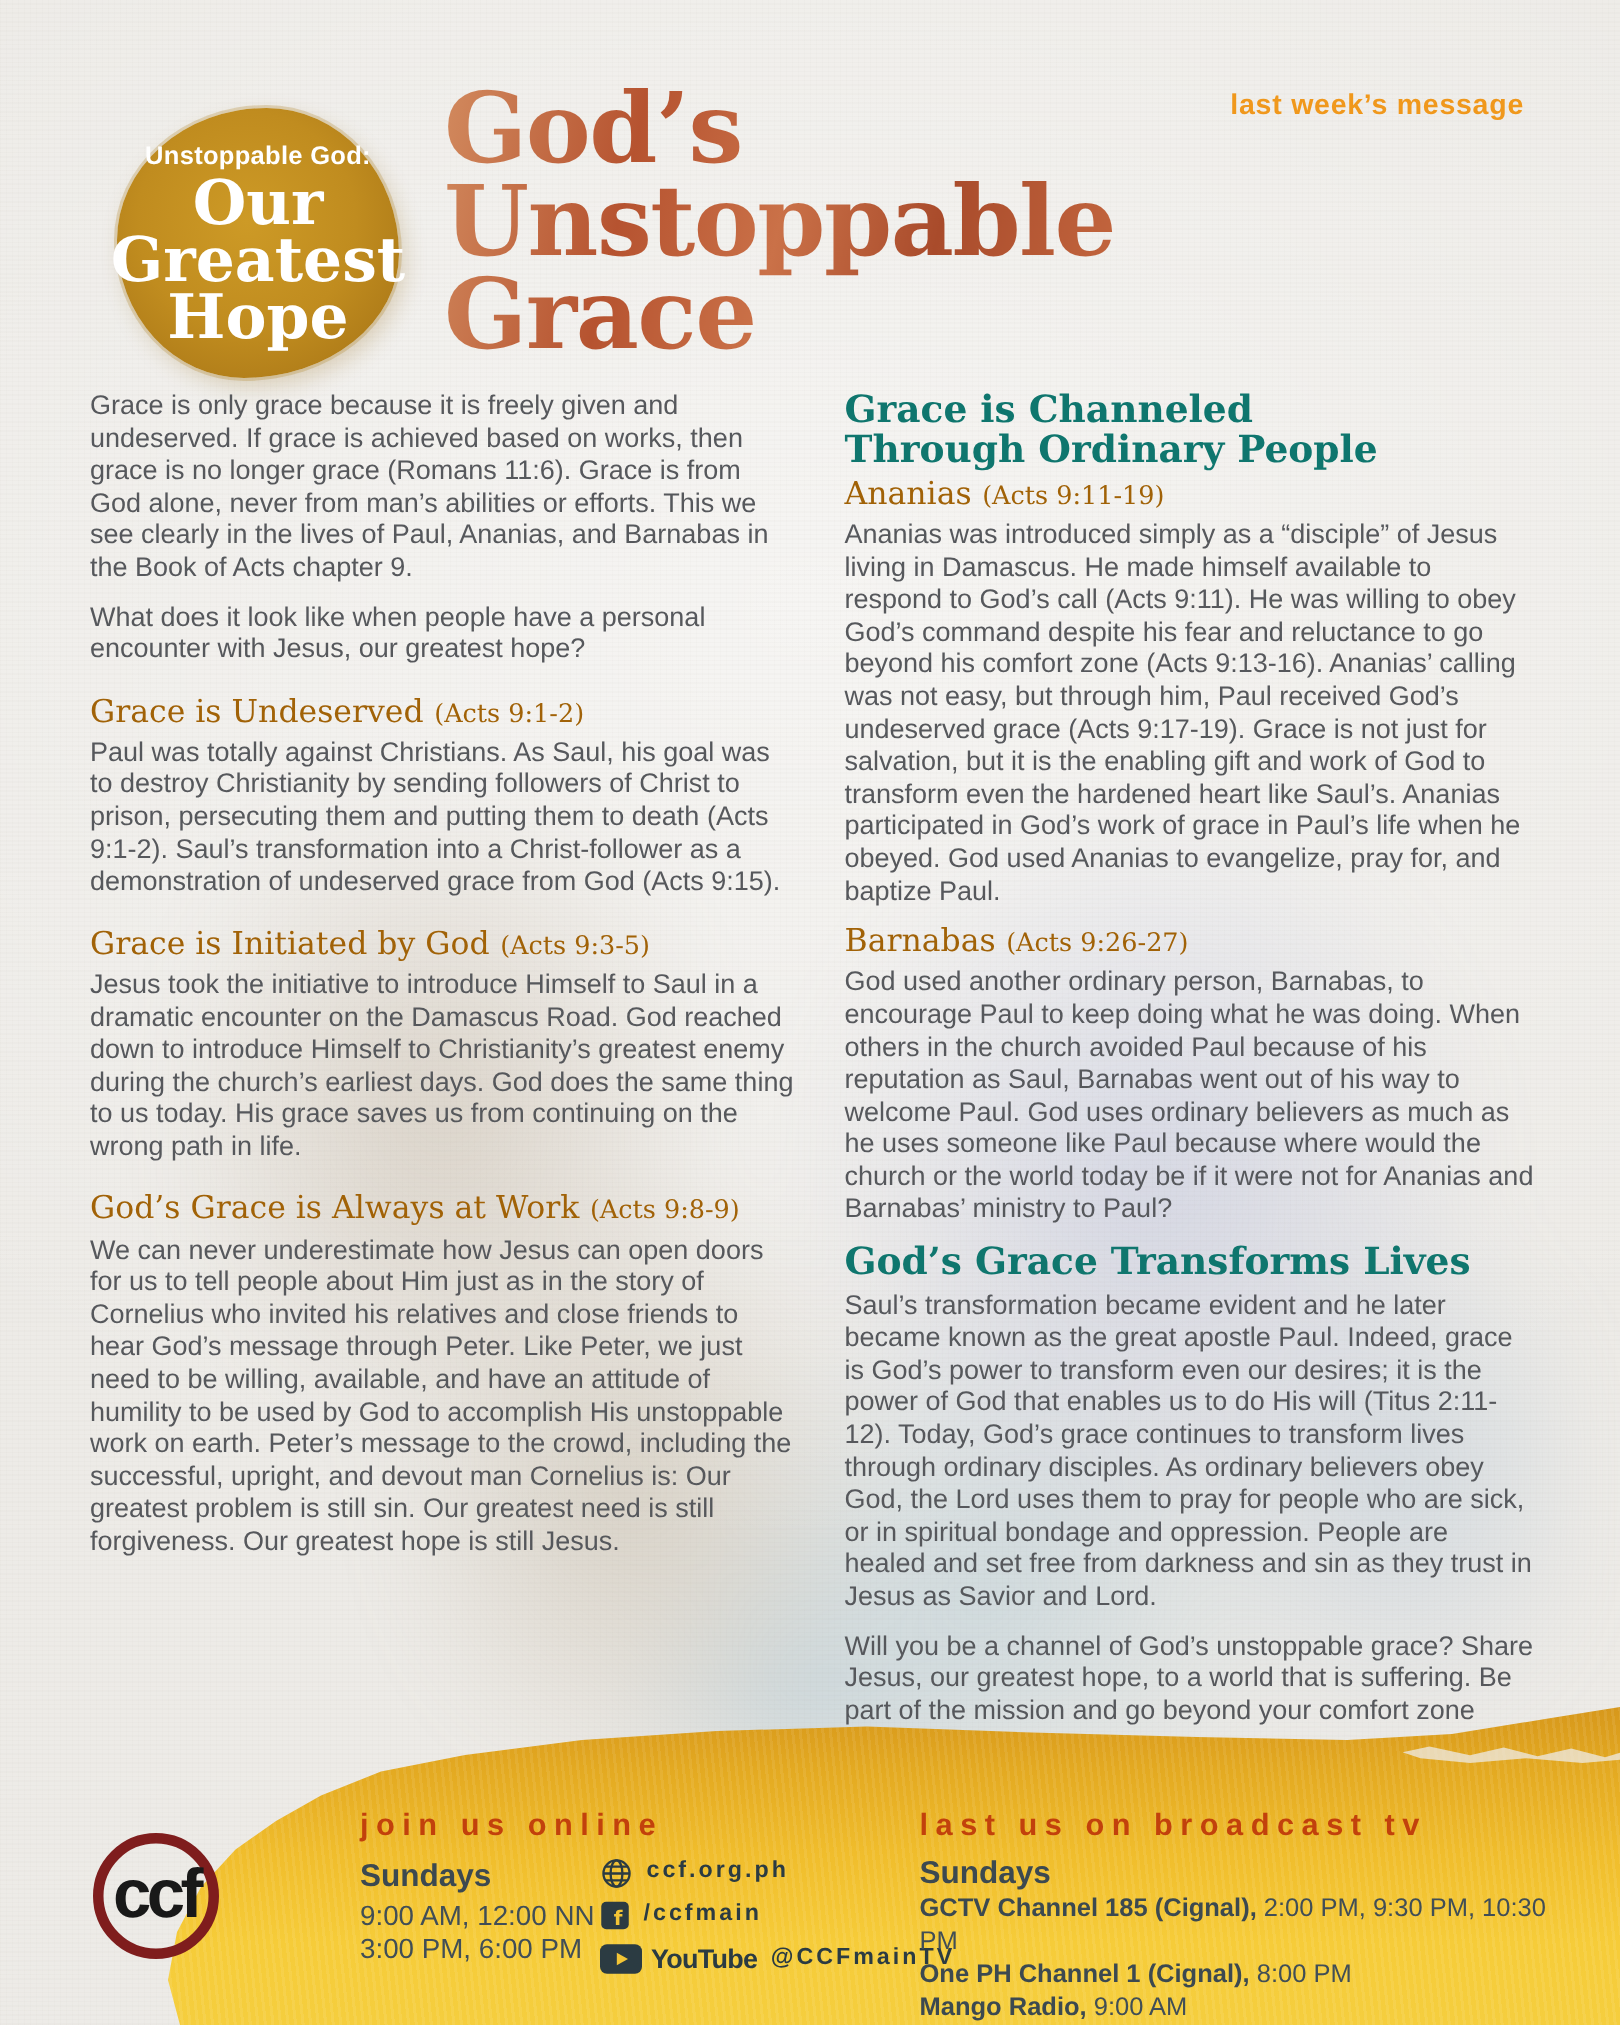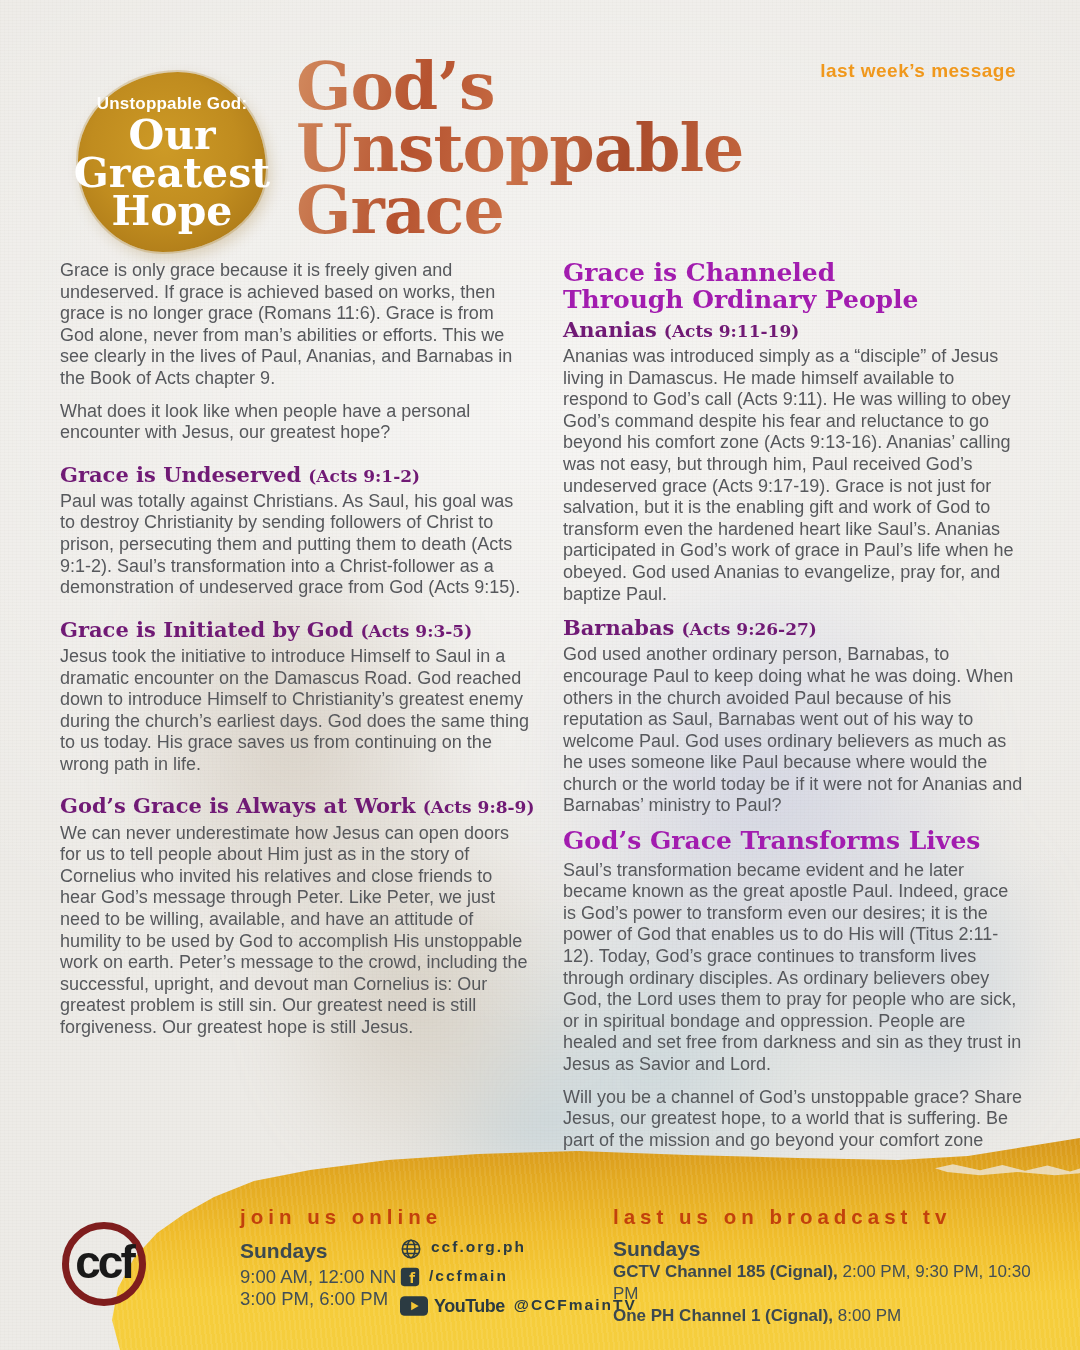--- a/index.html
+++ b/index.html
@@ -31,23 +31,23 @@
     background:linear-gradient(103deg,#d28a5e 0%,#b65330 28%,#ca7148 50%,#a94b2b 72%,#c56840 100%);
     -webkit-background-clip:text;background-clip:text;color:transparent;}
   .badge{position:absolute;right:64px;top:60px;color:#f0981c;font-weight:bold;font-size:19px;letter-spacing:.5px;}
   
   .col{position:absolute;top:260px;color:#56585c;font-size:18px;line-height:21.6px;}
   .col-left{left:60px;width:472px;}
   .col-right{left:563px;width:460px;}
   .col p{margin:0 0 11px 0;}
   .sec{margin-top:19px;}
   .sec-r{margin-top:10px;}
-  h3{margin:0 0 5px 0;font-family:"DejaVu Serif","Liberation Serif",serif;font-weight:bold;color:#701a75;font-size:21px;line-height:1.1;white-space:nowrap;}
+  h3{margin:0 0 5px 0;font-family:"DejaVu Serif","Liberation Serif",serif;font-weight:normal;color:#a16207;font-size:21px;line-height:1.1;white-space:nowrap;}
   h3 .ref{font-size:17px;margin-left:7px;}
-  h2{margin:0 0 5px 0;font-family:"DejaVu Serif","Liberation Serif",serif;font-weight:bold;color:#a21caf;font-size:25px;line-height:1.06;}
+  h2{margin:0 0 5px 0;font-family:"DejaVu Serif","Liberation Serif",serif;font-weight:bold;color:#0f766e;font-size:25px;line-height:1.06;}
   .h2-wrap{max-width:400px;}
   
   .band{position:absolute;left:0;top:1130px;width:1080px;height:220px;
     background:
       repeating-linear-gradient(84deg, rgba(255,255,255,.08) 0 2px, transparent 2px 5px),
       linear-gradient(180deg,#d4941a 0%,#e3a921 22%,#f0bd2c 48%,#f6cc39 75%,#f5ce3e 100%);
     clip-path:polygon(1080px 8px,1080px 220px,120px 220px,112px 190px,118px 158px,134px 128px,157px 103px,184px 84px,214px 67px,254px 51px,310px 40px,388px 30px,478px 24px,578px 21px,688px 25px,798px 28px,898px 30px,968px 26px,1030px 16px);}
   .scratch{position:absolute;left:935px;top:1163px;width:150px;height:13px;background:#edebe7;opacity:.75;
     clip-path:polygon(0 40%,12% 10%,30% 55%,45% 15%,60% 60%,75% 20%,90% 65%,100% 30%,100% 75%,80% 95%,55% 70%,30% 95%,8% 70%);}
   .ccf{position:absolute;left:62px;top:1222px;width:84px;height:84px;border:7px solid #7f1d1d;border-radius:50%;
@@ -172,14 +172,15 @@
       <span class="yt-brand">YouTube</span>
       <span class="link-label">@CCFmainTV</span>
     </div>
   </div>
 
   <div class="broadcast">
     <div class="f-head">last us on broadcast tv</div>
     <div class="f-day" style="margin-top:8px;">Sundays</div>
     <div class="ch-line"><b>GCTV Channel 185 (Cignal),</b><span> 2:00 PM, 9:30 PM, 10:30 PM</span></div>
     <div class="ch-line"><b>One PH Channel 1 (Cignal),</b><span> 8:00 PM</span></div>
+    <div class="ch-line"><b>Mango Radio,</b><span> 9:00 AM</span></div>
   </div>
 </div>
 
 </body></html>

